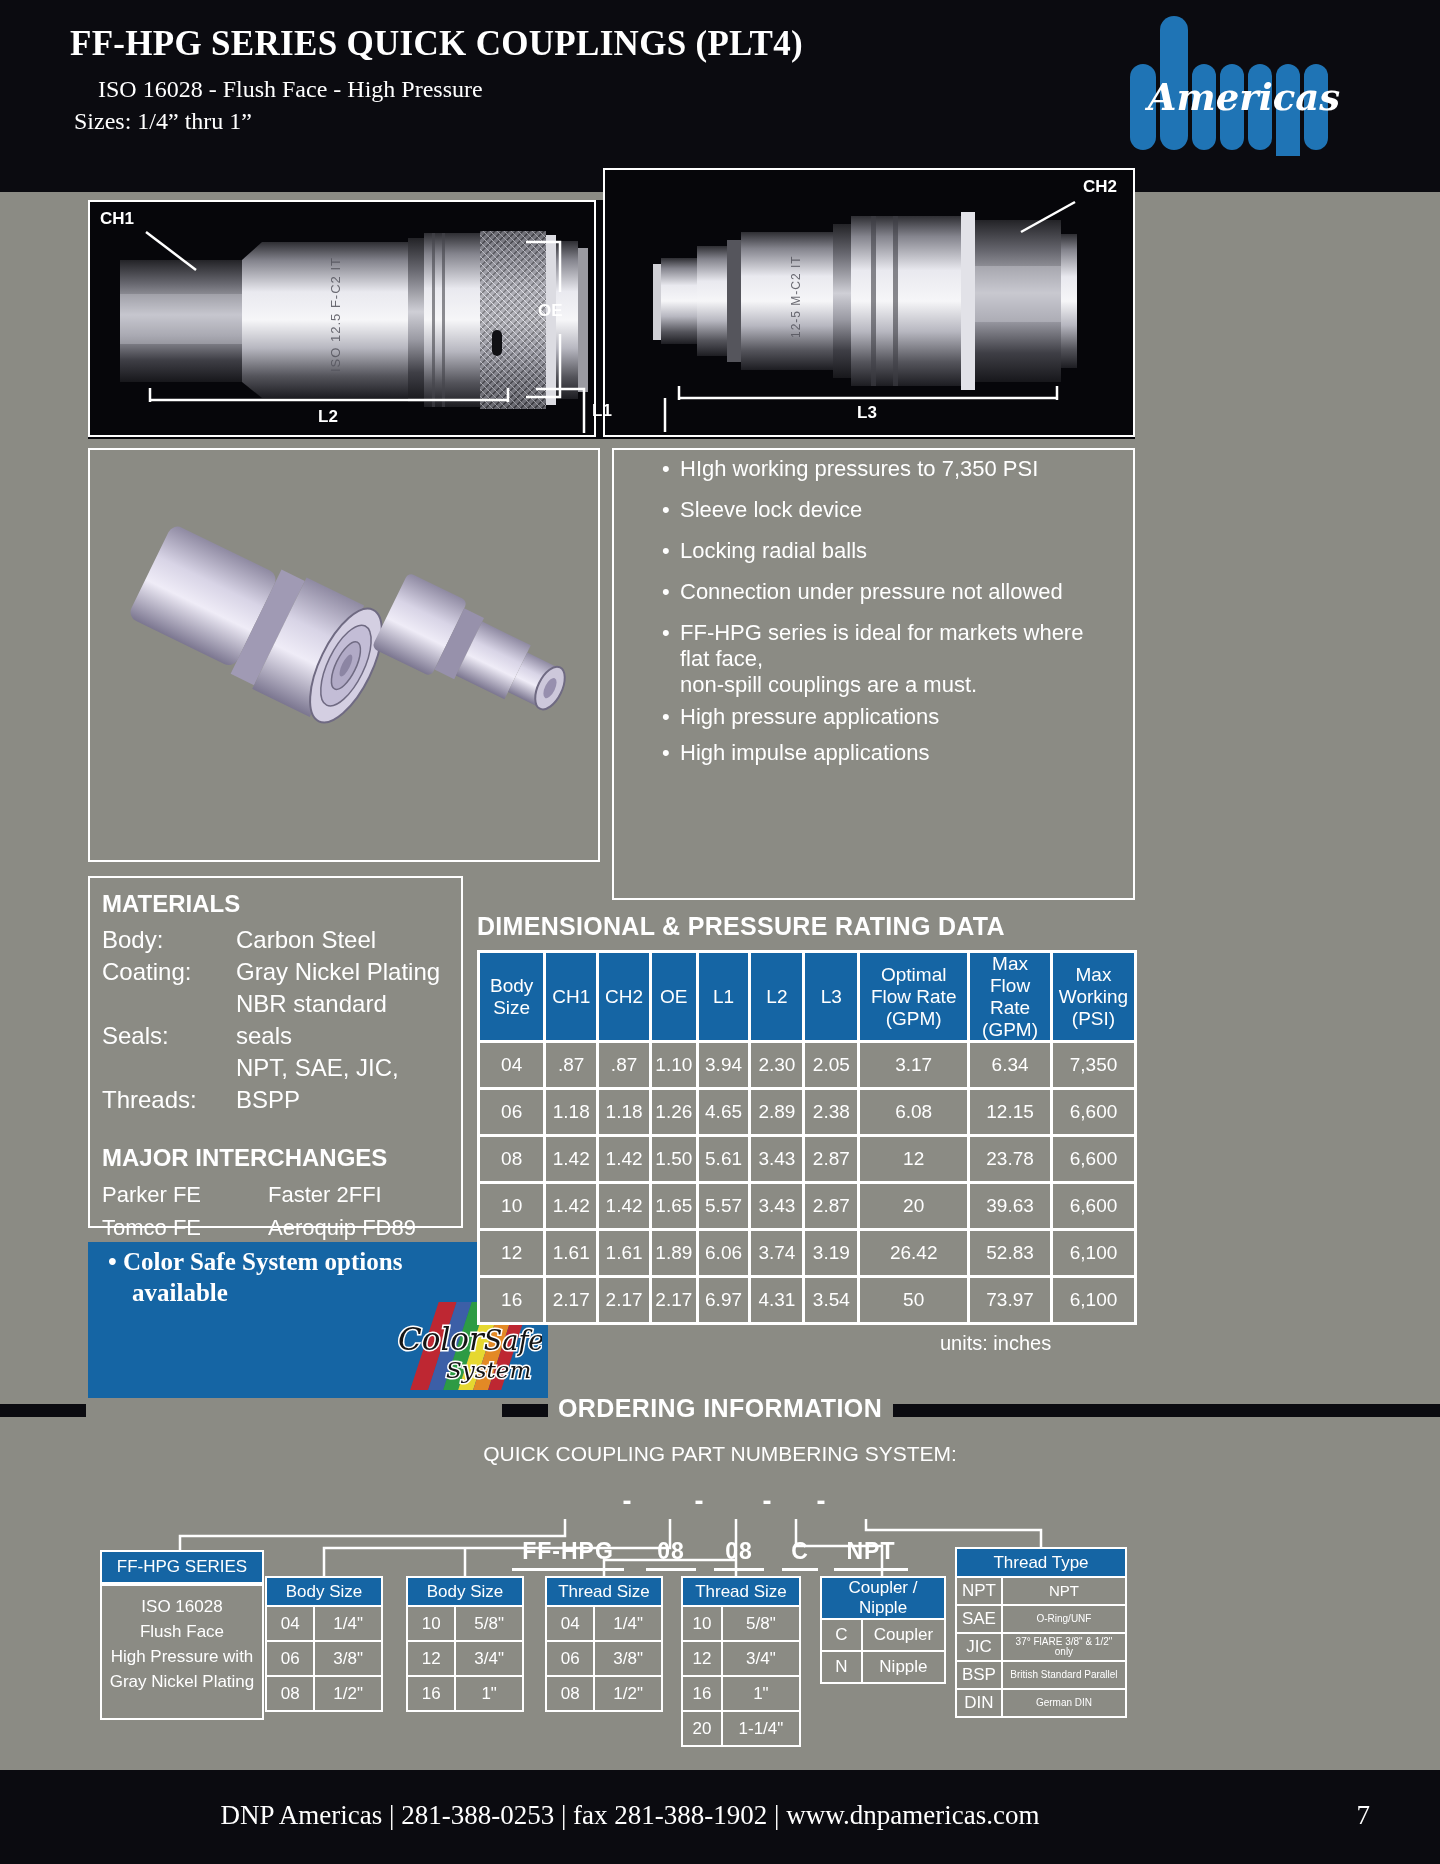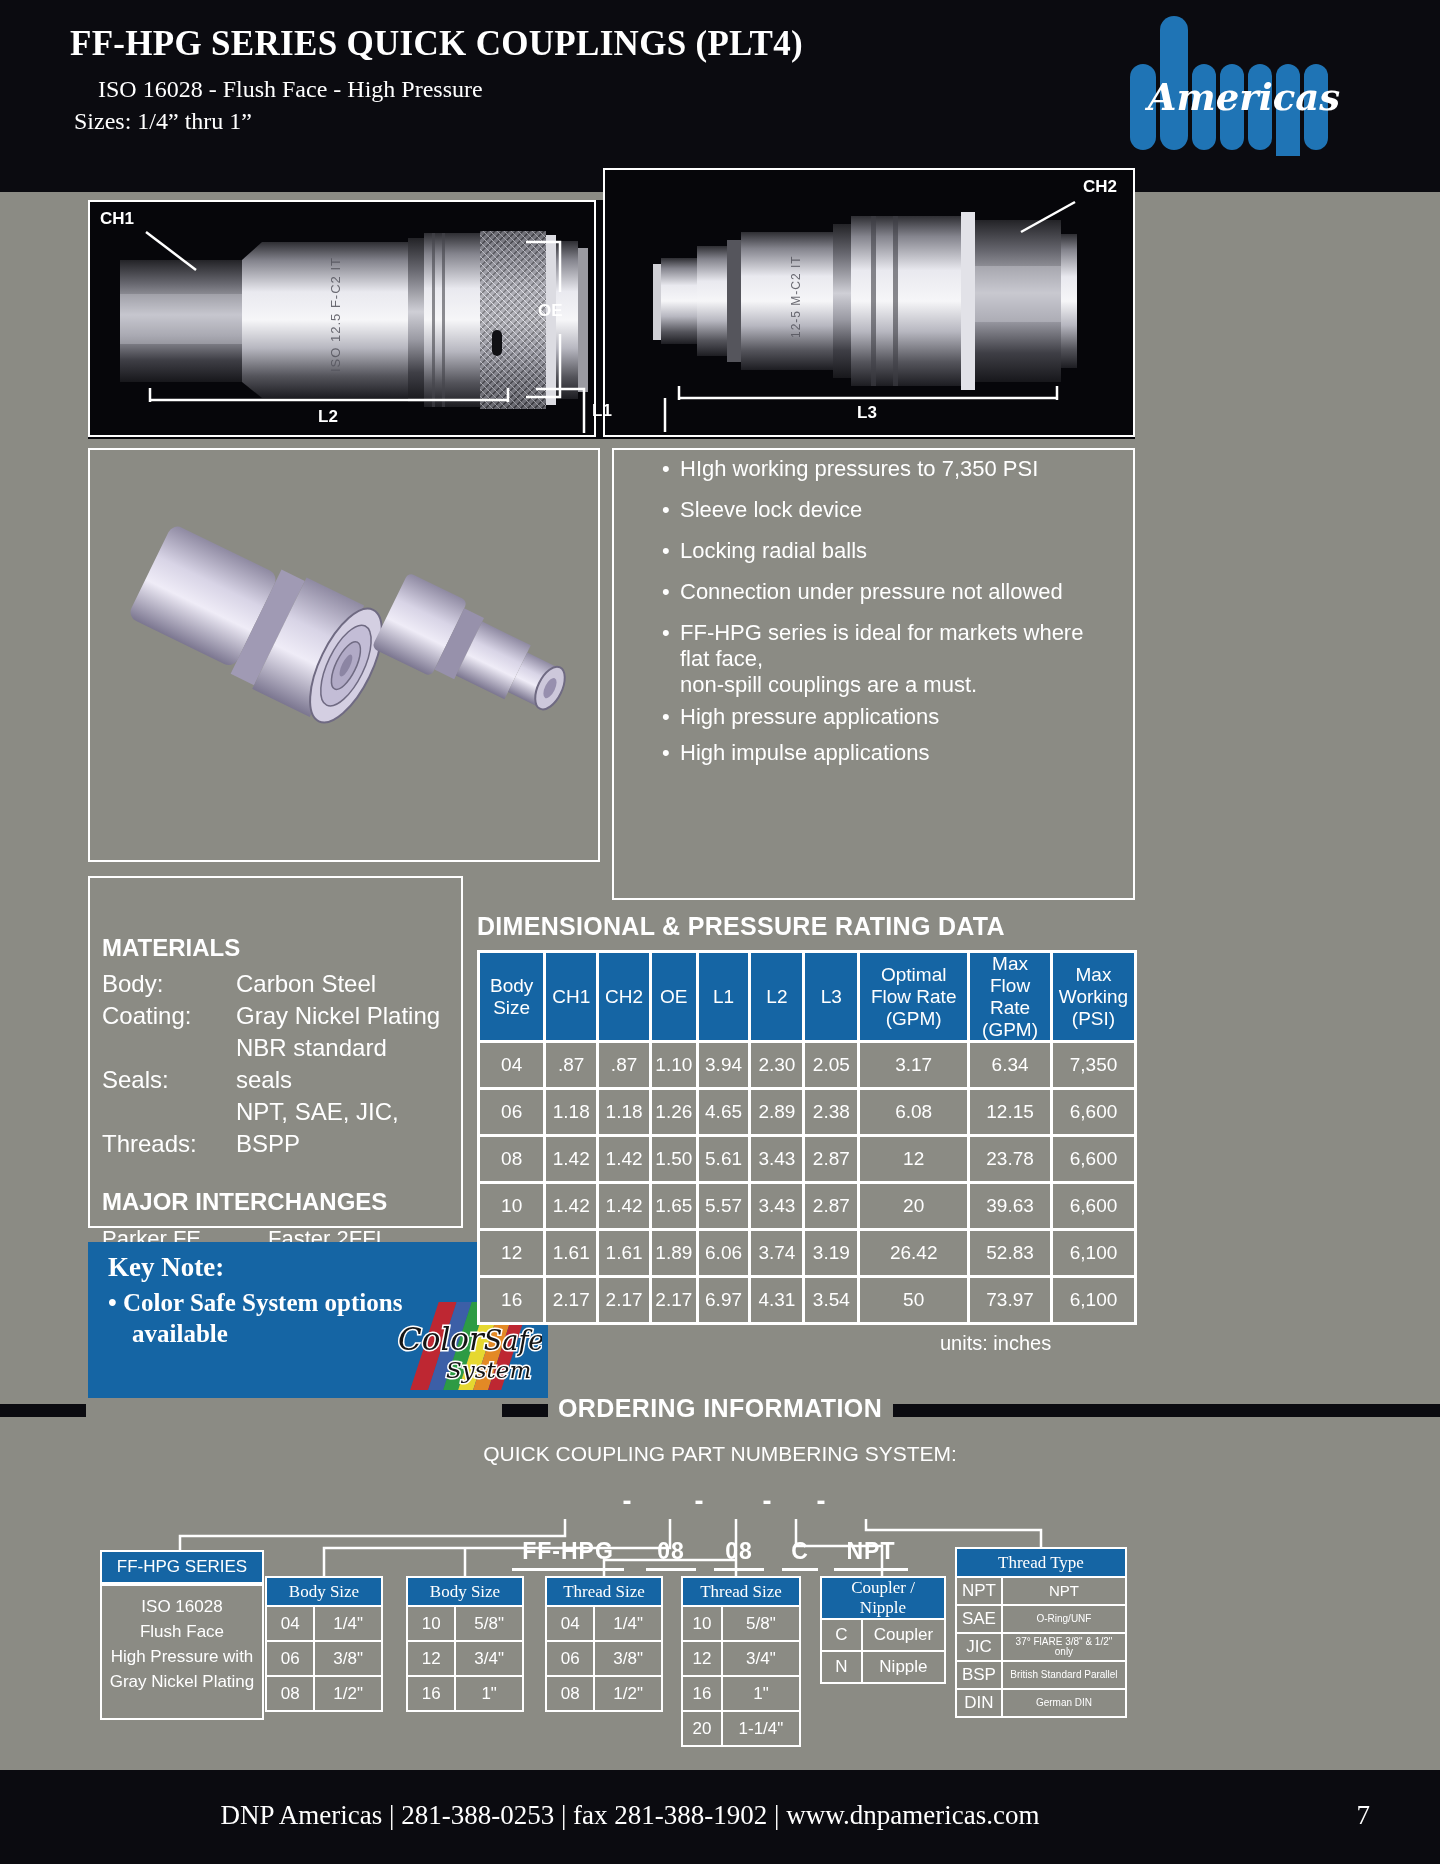--- a/index.html
+++ b/index.html
@@ -26,21 +26,21 @@
   #render-box   { left:88px;  top:448px; width:508px; height:410px; }
   #features-box { left:612px; top:448px; width:519px; height:448px; color:#fff; }
   .feat-title { margin:14px 0 4px 26px; font-size:27px; font-weight:bold; }
   .feat-list { list-style:none; margin:6px 16px 0 0; padding:0 14px 0 48px; }
   .feat-list li { position:relative; font-size:22px; line-height:1.18; margin-bottom:15px;
                   white-space:pre-line; padding-left:18px; }
   .feat-list li::before { content:"\2022"; position:absolute; left:0; top:0; }
 
   
   #materials-box { left:88px; top:876px; width:371px; height:348px; color:#fff; }
-  .mat-pad { padding:8px 12px;margin-top:44px; }
+  .mat-pad { padding:8px 12px; }
   .mat-h { font-size:24px; font-weight:bold; margin:4px 0 6px 0; }
   .mrow { display:flex; font-size:24px; line-height:32px;align-items:flex-end; }
   .mlabel { width:134px; flex:none; }
   .irow { display:flex; font-size:22px; line-height:33px; }
   .ileft { width:166px; flex:none; }
   .gap18 { height:24px; }
 
   
   #keynote-box { position:absolute; left:88px; top:1242px; width:460px; height:156px;
                  background:#1565a4; color:#fff; font-family:"Liberation Serif", serif; }
@@ -68,21 +68,21 @@
                color:#fff; font-size:25px; font-weight:bold; letter-spacing:.4px; }
   .ord-sub { position:absolute; left:0; top:1442px; width:1440px; text-align:center;
              color:#fff; font-size:21px; }
   .pseg { position:absolute; top:1538px; color:#fff; font-size:23px; font-weight:bold;
           border-bottom:3px solid #fff; padding:0 6px 3px 6px; text-align:center; letter-spacing:1px; }
   .pdash { position:absolute; top:1486px; color:#fff; font-size:27px; font-weight:bold; width:14px; text-align:center; }
   .connectors { position:absolute; left:0; top:0; width:1440px; height:1864px; pointer-events:none; }
 
   .ord { position:absolute; border-collapse:collapse; }
   .ord th { background:#1565a4; color:#fff; border:2px solid #fff; font-weight:normal;
-            font-size:17px; height:27px; padding:0 4px;font-family:Liberation Serif, serif; }
+            font-size:17px; height:27px; padding:0 4px; }
   .ord td { background:#8b8b84; color:#fff; border:2px solid #fff; font-size:17px;
             text-align:center; height:33px; padding:0 3px; }
   #tbl-thread-type td { height:26px; }
   #tbl-thread-type td:last-child { font-size:10px; line-height:1.05; }
   #tbl-thread-type tr:first-child td:last-child { font-size:15px; }
   #tbl-coupler td { height:30px; }
 
   .series-hdr { position:absolute; left:100px; top:1550px; width:160px; height:30px; background:#1565a4;
                 border:2px solid #fff; color:#fff; font-size:17px; text-align:center; line-height:30px; }
   .series-body { position:absolute; left:100px; top:1584px; width:160px; height:124px;
@@ -285,21 +285,20 @@
         <span>Snap Tite 74</span>
       </div>
       <div class="irow">
         <span class="ileft">Stucchi A &amp; FIRG</span>
         <span></span>
       </div>
     </div>
   </div>
 
   <div id="keynote-box">
-    <div class="kn-title">Key Note:</div>
     <div class="kn-bullet">Color Safe System options
 available</div>
     <svg class="cs-logo" viewBox="0 0 154 96">
       <g transform="skewX(-18)" opacity=".95">
         <rect x="52" y="4" width="18" height="88" fill="#c8242c"></rect>
         <rect x="70" y="4" width="15" height="88" fill="#3f5fa8"></rect>
         <rect x="85" y="4" width="15" height="88" fill="#2f9e3f"></rect>
         <rect x="100" y="4" width="15" height="88" fill="#f2df2a"></rect>
         <rect x="115" y="4" width="15" height="88" fill="#ef8b1f"></rect>
         <rect x="130" y="4" width="13" height="88" fill="#c8242c"></rect>

